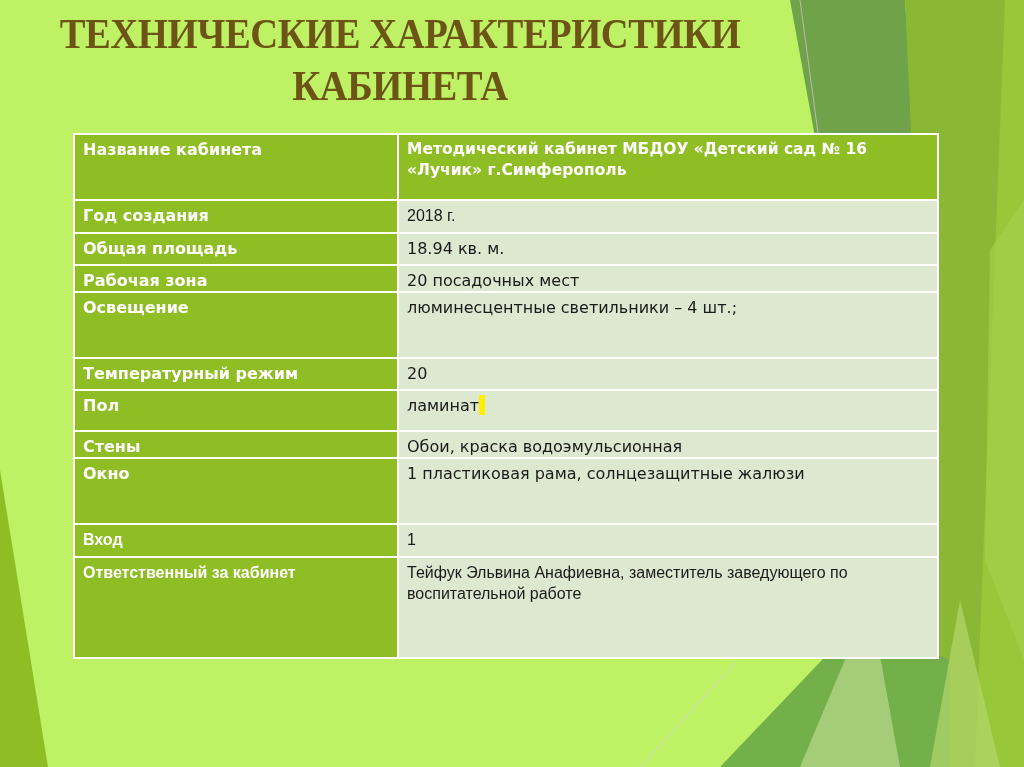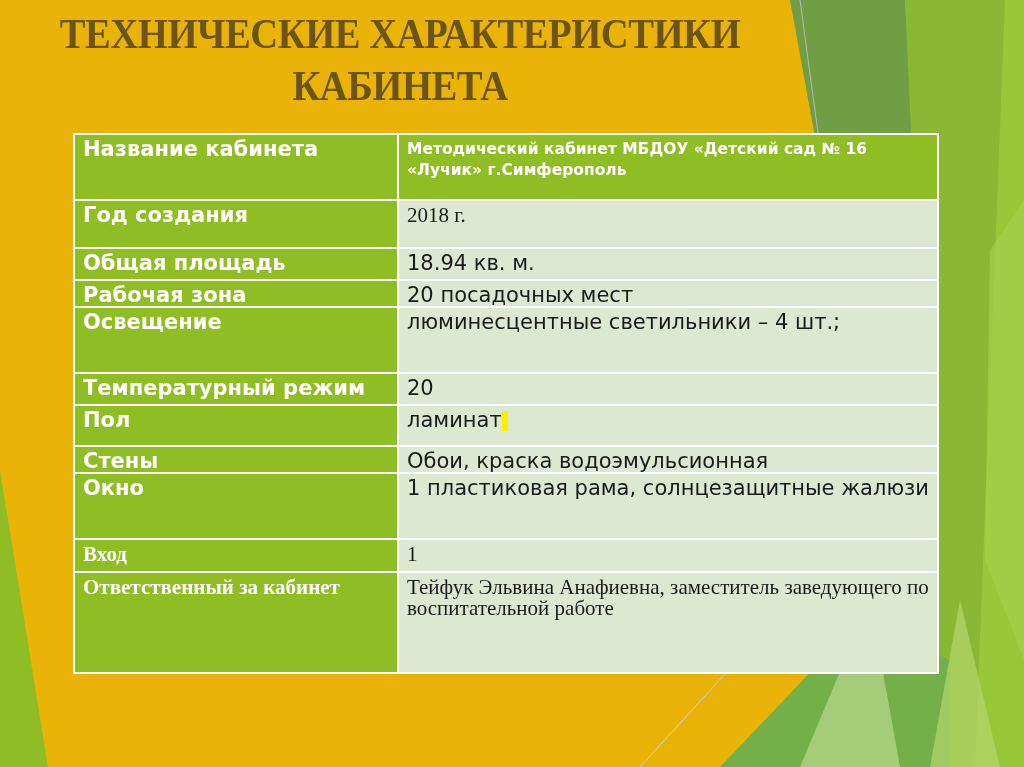--- a/index.html
+++ b/index.html
@@ -5,21 +5,21 @@
     html, body {
       margin: 0; padding: 0;
       width: 1024px; height: 767px;
       overflow: hidden;
       background: #ffffff;
       font-family: "DejaVu Sans", sans-serif;
     }
     .slide {
       position: relative;
       width: 1024px; height: 767px;
-      background: #eab308;
+      background: #bef264;
       overflow: hidden;
     }
     .deco { position: absolute; left: 0; top: 0; }
     .title {
       position: absolute;
       left: 20px; top: 8px;
       width: 760px;
       text-align: center;
       font-family: "Liberation Serif", "DejaVu Serif", serif;
       font-weight: bold;
@@ -34,21 +34,21 @@
       position: absolute;
       left: 73px; top: 133px;
       width: 866px;
       border-collapse: collapse;
       table-layout: fixed;
     }
     .tbl td {
       border: 2px solid #ffffff;
       vertical-align: top;
       padding: 4px 8px 0 8px;
-      font-size: 21px;
+      font-size: 16px;
       line-height: 21px;
     }
     .tbl td.k {
       width: 306px;
       background: #8fbe24;
       color: #ffffff;
       font-weight: bold;
     }
     .tbl td.v {
       background: #dde8d0;
@@ -59,21 +59,21 @@
       color: #ffffff;
       font-weight: bold;
       font-size: 15.5px;
     }
     .cursor-mark {
       display: inline-block;
       width: 6px; height: 20px;
       background: #ffee00;
       vertical-align: -4px;
     }
-    .narrow { font-family: Liberation Serif, serif; font-size: 16px; margin-top: 32px; }
+    .narrow { font-family: Liberation Sans, sans-serif; font-size: 16px; margin-top: 32px; }
   </style>
 </head>
 <body>
 
 <div class="slide">
 
   <svg class="deco" width="1024" height="767">
 
     <polygon points="0,470 0,767 48,767" fill="#8fbe24"></polygon>
 
@@ -96,21 +96,21 @@
     <div>ТЕХНИЧЕСКИЕ ХАРАКТЕРИСТИКИ</div>
     <div>КАБИНЕТА</div>
   </div>
 
   <table class="tbl">
     <tbody>
         <tr class="header" style="height:66px">
       <td class="k">Название кабинета</td>
       <td class="v">Методический кабинет МБДОУ «Детский сад № 16 «Лучик» г.Симферополь</td>
     </tr>
-    <tr style="height:48px">
+    <tr style="height:33px">
       <td class="k">Год создания</td>
       <td class="v narrow">2018 г.</td>
     </tr>
     <tr style="height:32px">
       <td class="k">Общая площадь</td>
       <td class="v">18.94 кв. м.</td>
     </tr>
     <tr style="height:27px">
       <td class="k">Рабочая зона</td>
       <td class="v">20 посадочных мест</td>

